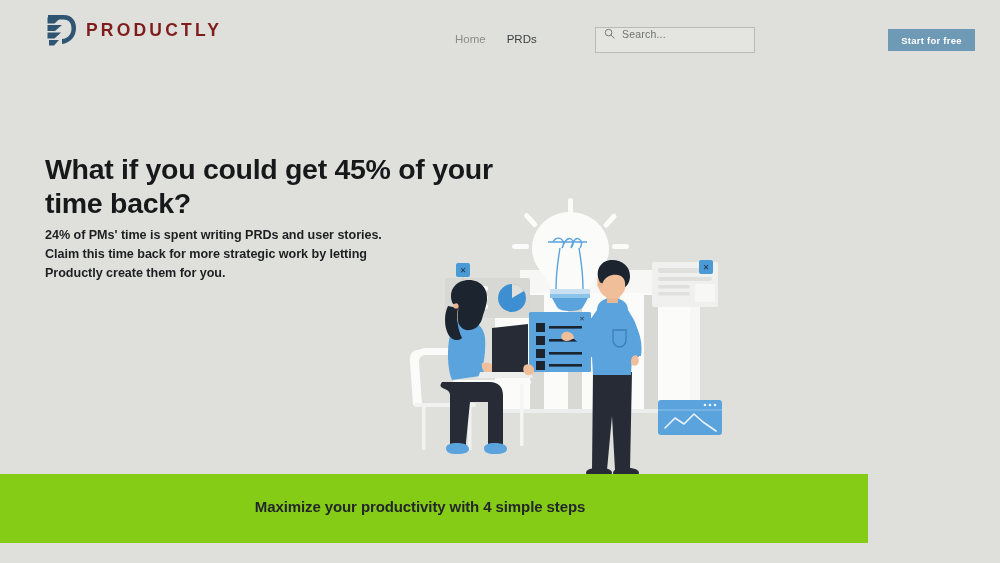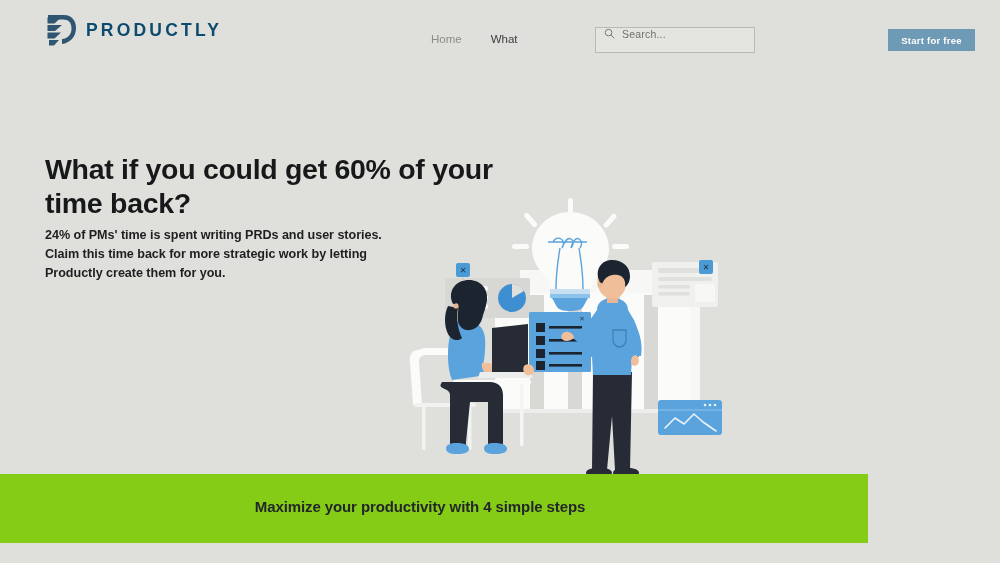--- a/index.html
+++ b/index.html
@@ -13,27 +13,27 @@
   
   .header {
     position:absolute; top:0; left:0; width:1000px; height:72px;
   }
   .logo-wrap {
     position:absolute; left:44px; top:12px;
     display:flex; align-items:center; gap:8px;
   }
   .logo-mark { width:34px; height:36px; display:block; }
   .logo-text {
-    color:#0c4a6e; font-size:17.5px; font-weight:700;
+    color:#7f1d1d; font-size:17.5px; font-weight:700;
     letter-spacing:3.2px;
   }
 
   .nav {
-    position:absolute; left:431px; top:33px;
-    display:flex; gap:29px; align-items:flex-start;
+    position:absolute; left:455px; top:33px;
+    display:flex; gap:21px; align-items:flex-start;
   }
   .nav a { font-size:11.5px; text-decoration:none; font-weight:500; }
   .nav-home { color:#8b8d88; }
   .nav-blog { color:#3d4042; font-weight:700; }
 
   .search-box {
     position:absolute; left:595px; top:27px;
     width:160px; height:26px;
     background:#e4e5e0; border:1px solid #b9bab5;
     display:flex; align-items:flex-start; padding:0 8px; gap:7px;
@@ -90,35 +90,35 @@
       <path d="M3.5 20.5 L17 20.5 L10.5 26.5 L3.5 26.5 Z" fill="#2f5573"></path>
       <path d="M5 28 L15 28 L10 33.5 L5 33.5 Z" fill="#2f5573"></path>
       <rect x="0" y="0" width="34" height="36" fill="none"></rect>
       <path d="M3 4 h14 l-6 5 h-8 z" fill="#dfe0db" opacity="0"></path>
     </svg>
     <span class="logo-text">PRODUCTLY</span>
   </div>
 
   <nav class="nav">
     <a href="#" class="nav-home">Home</a>
-    <a href="#" class="nav-blog">What</a>
+    <a href="#" class="nav-blog">PRDs</a>
   </nav>
 
   <div class="search-box">
     <svg class="search-icon" viewBox="0 0 12 12">
       <circle cx="5" cy="5" r="3.6" fill="none" stroke="#6f716d" stroke-width="1"></circle>
       <line x1="7.7" y1="7.7" x2="11" y2="11" stroke="#6f716d" stroke-width="1" stroke-linecap="round"></line>
     </svg>
     <span class="search-ph">Search...</span>
   </div>
 
   <button class="cta-btn">Start for free</button>
 </div>
 
-<h1 class="hero-title">What if you could get 60% of your time back?</h1>
+<h1 class="hero-title">What if you could get 45% of your time back?</h1>
 <p class="hero-sub">24% of PMs' time is spent writing PRDs and user stories. Claim this time back for more strategic work by letting Productly create them  for you.</p>
 
 <div class="illus">
   <svg viewBox="0 0 360 300" width="360" height="300">
 
     <g>
       <rect x="120" y="80" width="180" height="140" fill="#f7f7f6"></rect>
       <rect x="95" y="103" width="195" height="120" fill="#fbfbfa"></rect>
       <rect x="130" y="105" width="14" height="115" fill="#d8d9d4"></rect>
       <rect x="168" y="105" width="14" height="115" fill="#d8d9d4"></rect>

